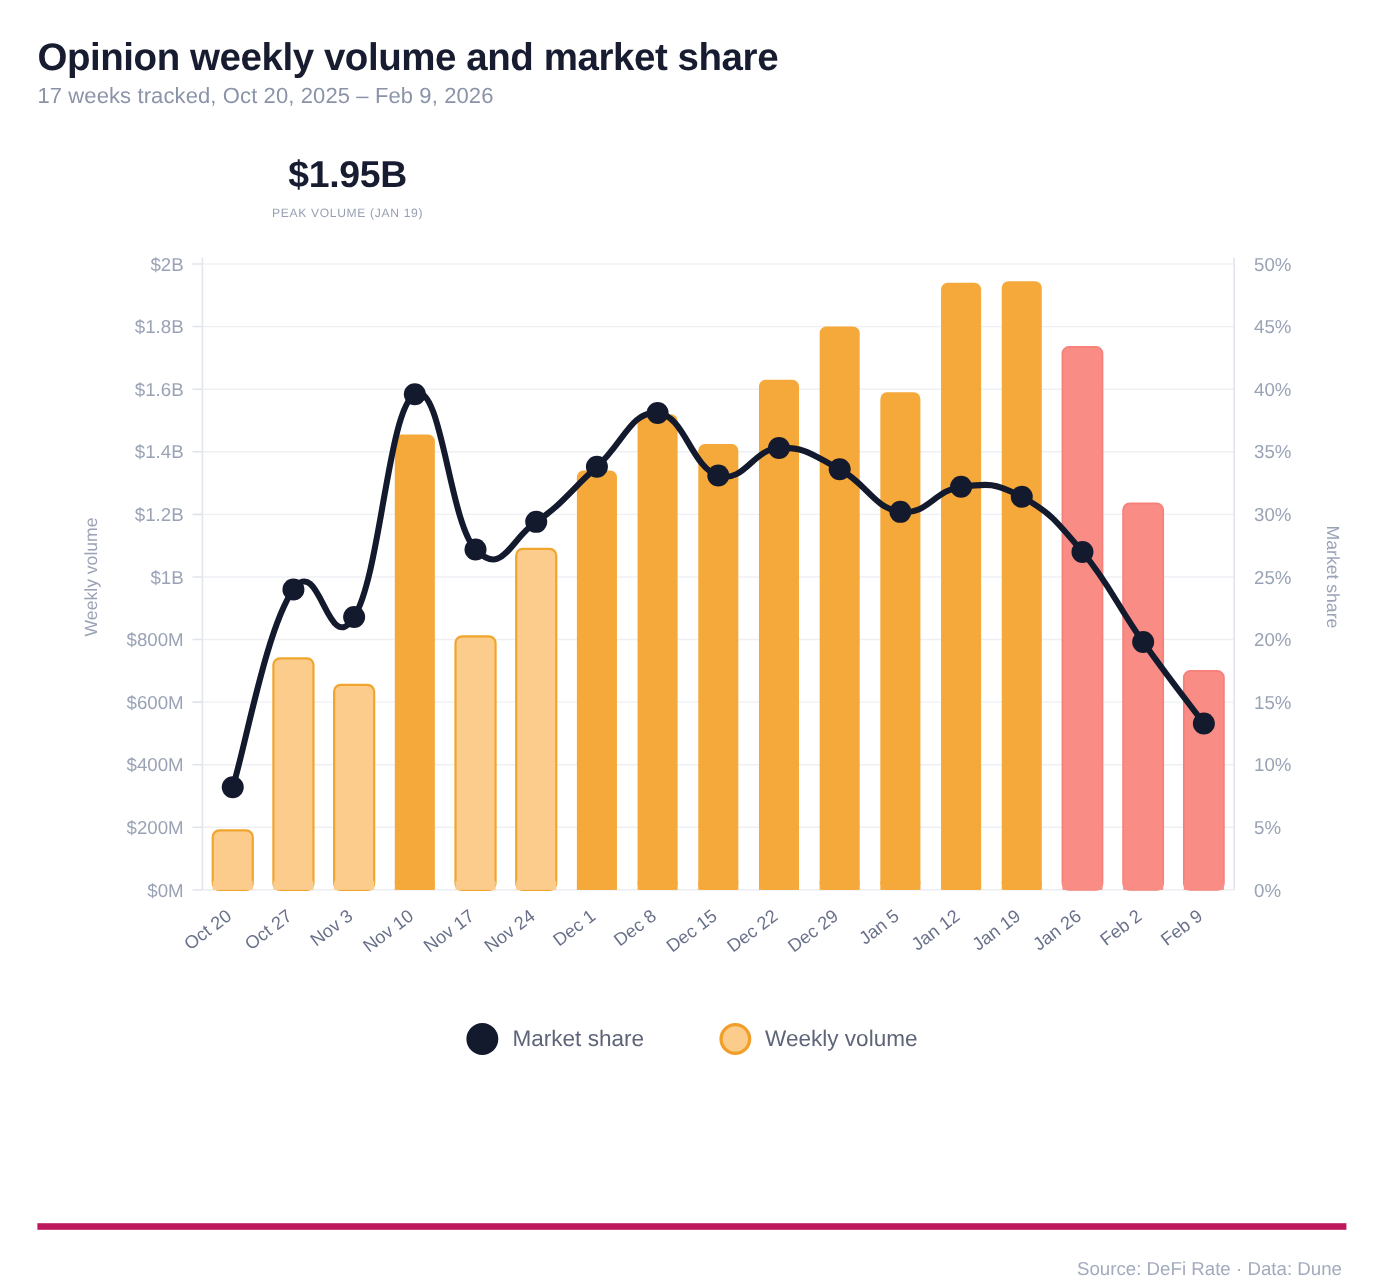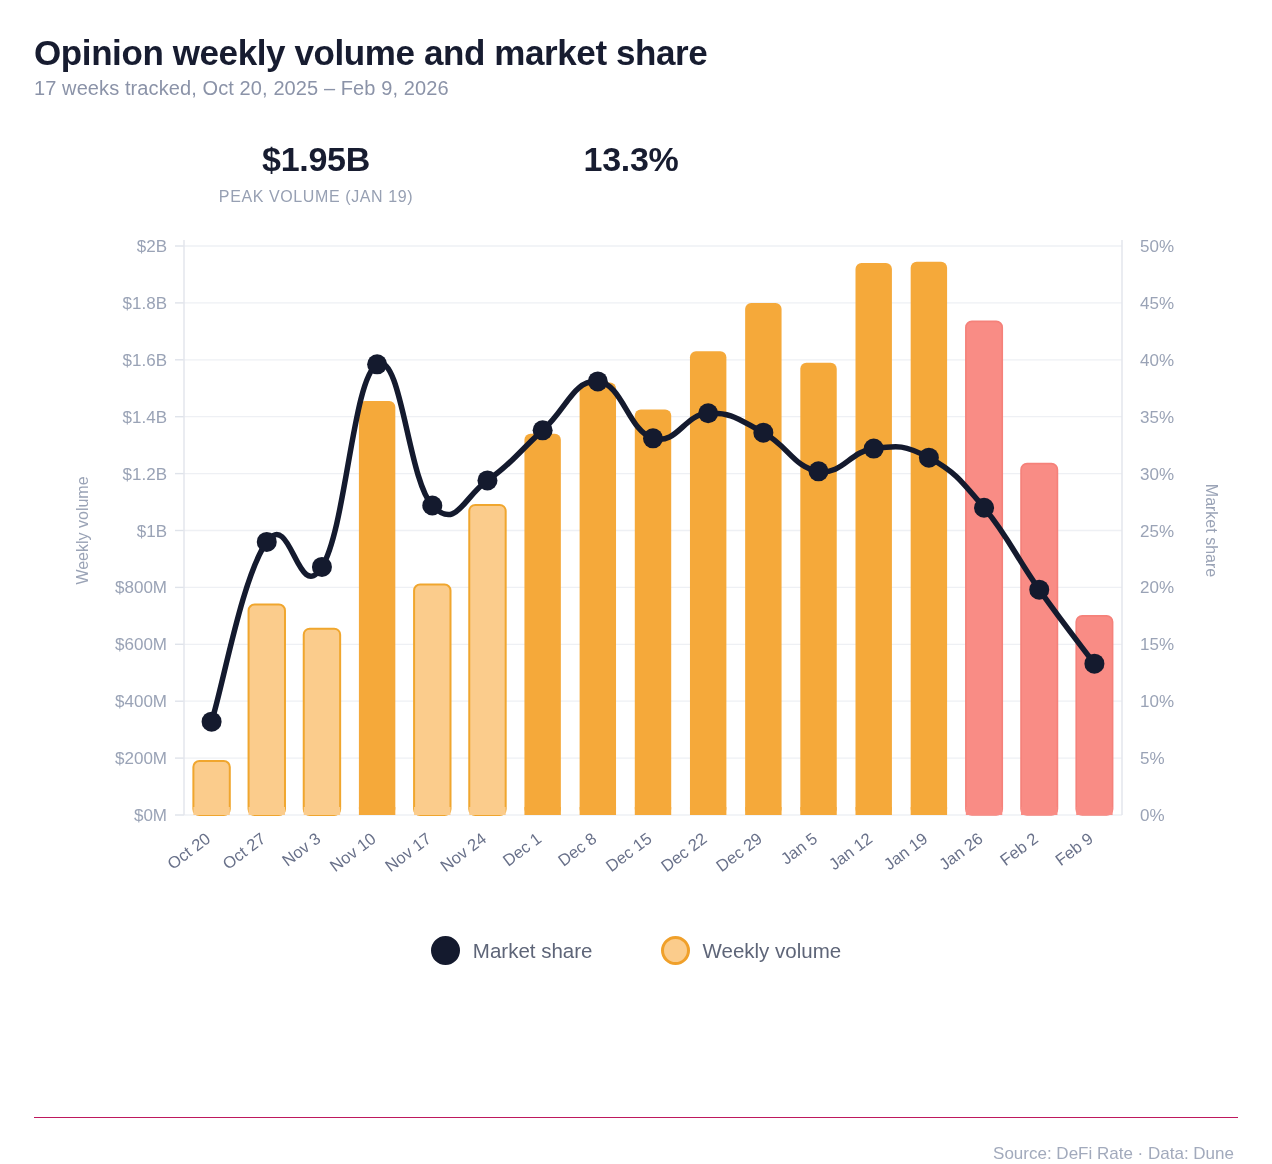--- a/index.html
+++ b/index.html
@@ -12,21 +12,21 @@
     height: 1164px;
     font-family: "Liberation Sans", sans-serif;
     color: #1b1f33;
     overflow: hidden;
     position: relative;
   }
   .page {
     width: 1272px;
     height: 1164px;
     box-sizing: border-box;
-    padding: 34px 34px 0 34px;
+    padding: 34px 48px 0 34px;
     display: flex;
     flex-direction: column;
   }
   .title {
     font-size: 35px;
     font-weight: 700;
     letter-spacing: -0.4px;
     color: #171c30;
     margin: 0;
     line-height: 1.1;
@@ -34,38 +34,39 @@
   .subtitle {
     font-size: 20px;
     color: #8b93a8;
     margin-top: 4px;
     letter-spacing: 0.1px;
   }
   .kpis {
     display: flex;
     margin-top: 42px;
     padding-left: 132px;
+    flex-direction: column;
   }
   .kpi {
     text-align: center;
   }
   .kpi.k0 { width: 300px; }
   .kpi.k1 { width: 307px; }
   .kpi.k2 { width: 330px; }
   .kpi-value {
     font-size: 34px;
     font-weight: 700;
     letter-spacing: -0.3px;
     color: #171c30;
     line-height: 1.05;
   }
   .kpi-value.negative { color: #fa6b62; }
   .kpi-label {
     margin-top: 11px;
-    font-size: 16px;
+    font-size: 11px;
     letter-spacing: 0.6px;
     color: #97a0b3;
     text-transform: uppercase;
   }
   .chart-wrap {
     margin-top: 24px;
     position: relative;
   }
   svg { display: block; }
   .axis-text {
@@ -100,21 +101,21 @@
     height: 29px;
     border-radius: 50%;
     box-sizing: border-box;
   }
   .legend-label {
     font-size: 20.5px;
     color: #5e6578;
   }
   .footer {
     margin-top: auto;
-    border-top: 1px solid #be185d;
+    border-top: 6px solid #be185d;
     padding: 26px 0 0 0;
     text-align: right;
   }
   .footer-text {
     font-size: 17px;
     color: #a2aabc;
     padding-right: 4px;
   }
 </style>
 </head>
@@ -124,21 +125,20 @@
 
   <h1 class="title">Opinion weekly volume and market share</h1>
   <div class="subtitle">17 weeks tracked, Oct 20, 2025 – Feb 9, 2026</div>
 
   <div class="kpis">
     <div class="kpi k0">
       <div class="kpi-value">$1.95B</div>
       <div class="kpi-label">Peak volume (Jan 19)</div>
     </div>
     <div class="kpi k2">
-      <div class="kpi-value">13.3%</div>
     </div>
   </div>
 
   <div class="chart-wrap">
     <svg id="chart-svg" width="1204" height="700" viewBox="0 0 1204 700">
         <line x1="150" x2="1088" y1="585" y2="585" stroke="#eef0f4" stroke-width="1.6"></line>
         <line x1="141" x2="150" y1="585" y2="585" stroke="#dfe3ea" stroke-width="1.4"></line>
         <text x="133" y="591" class="axis-text" text-anchor="end">$0M</text>
         <line x1="150" x2="1088" y1="528.1" y2="528.1" stroke="#eef0f4" stroke-width="1.3"></line>
         <line x1="141" x2="150" y1="528.1" y2="528.1" stroke="#dfe3ea" stroke-width="1.4"></line>

